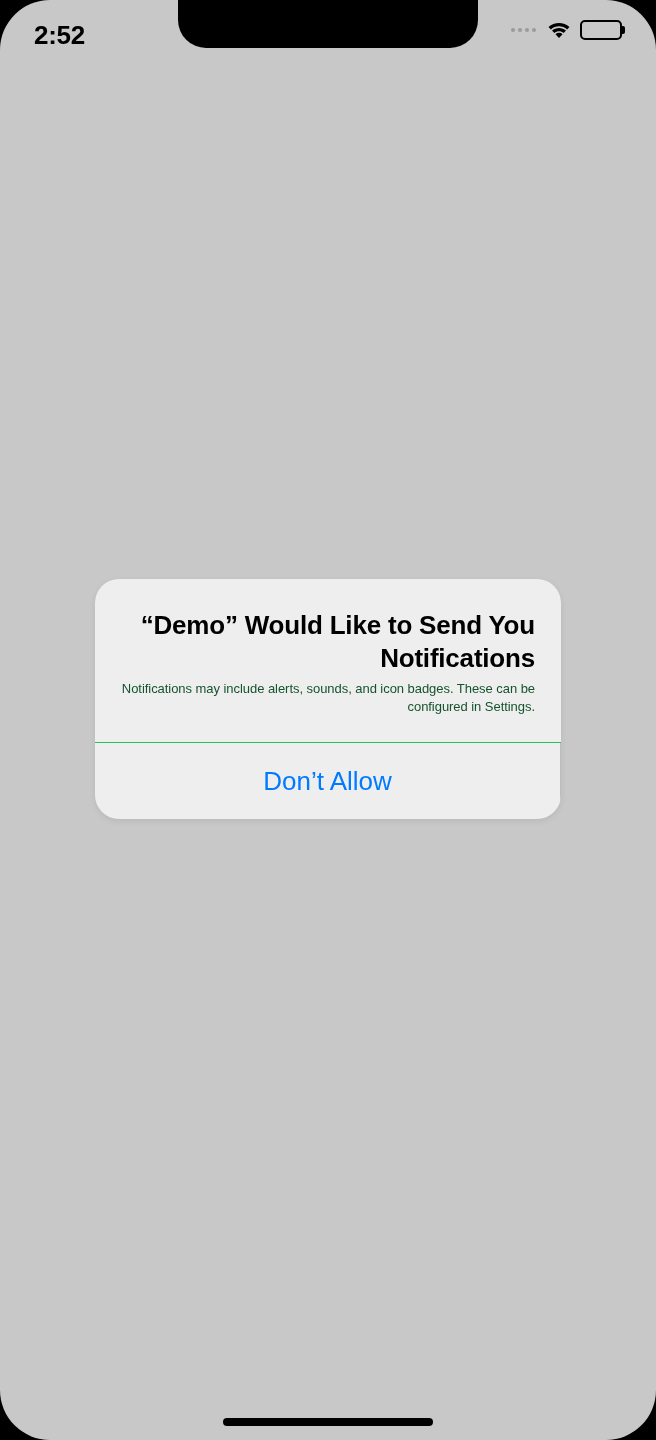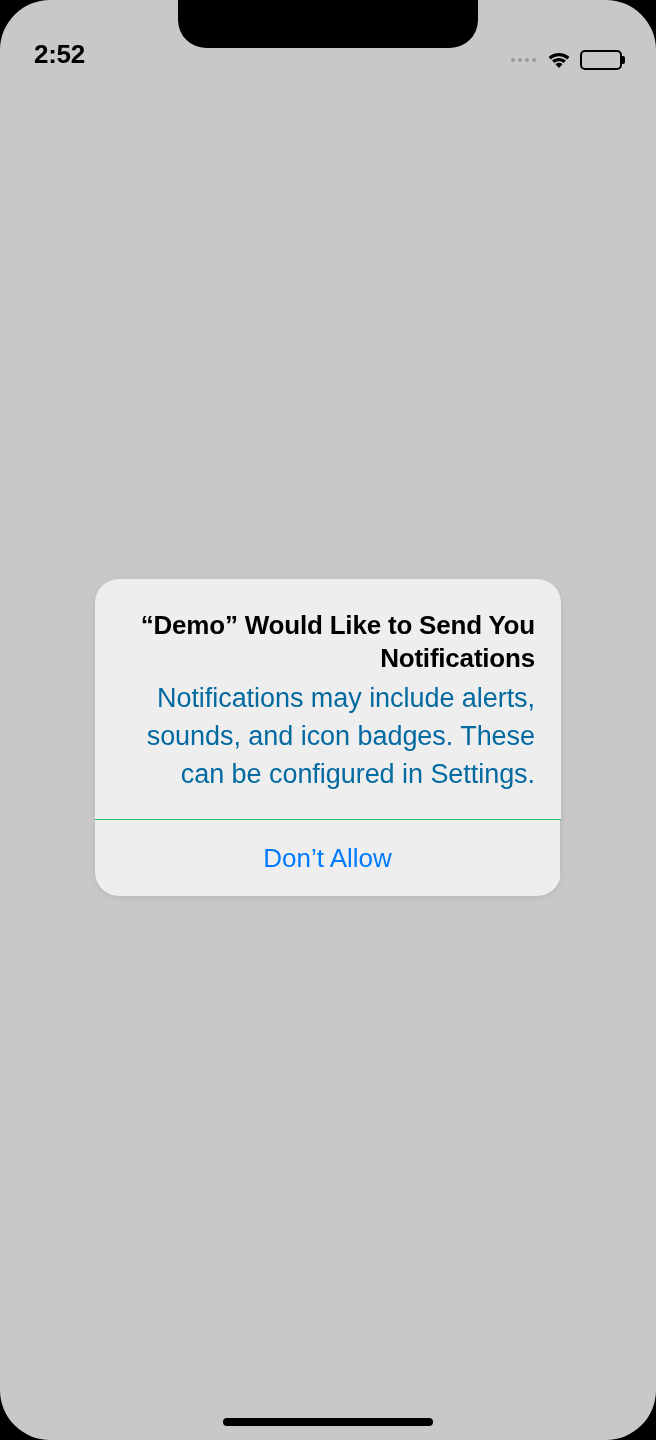--- a/index.html
+++ b/index.html
@@ -32,23 +32,23 @@
     border-bottom-right-radius: 28px;
     z-index: 10;
   }
 
   
   .status-bar {
     position: absolute;
     top: 0; left: 0; right: 0;
     height: 70px;
     display: flex;
-    align-items: flex-end;
+    align-items: flex-start;
     justify-content: space-between;
-    padding: 0 34px;
+    padding: 10px 34px;
     z-index: 5;
     gap: 48px;
   }
   .status-left {
     font-size: 26px;
     font-weight: 600;
     color: #000;
     letter-spacing: -0.3px;
     padding-top: 10px;
   }
@@ -116,23 +116,23 @@
   }
   .alert-title {
     font-size: 26px;
     font-weight: 600;
     color: #000;
     line-height: 1.25;
     letter-spacing: -0.2px;
     margin-bottom: 6px;
   }
   .alert-message {
-    font-size: 27px;
+    font-size: 13px;
     font-weight: 400;
-    color: #0369a1;
+    color: #14532d;
     line-height: 1.4;
     letter-spacing: -0.05px;
   }
   .alert-buttons {
     display: flex;
     border-top: 1px solid #22c55e;
   }
   .alert-btn {
     flex: 1;
     height: 76px;

